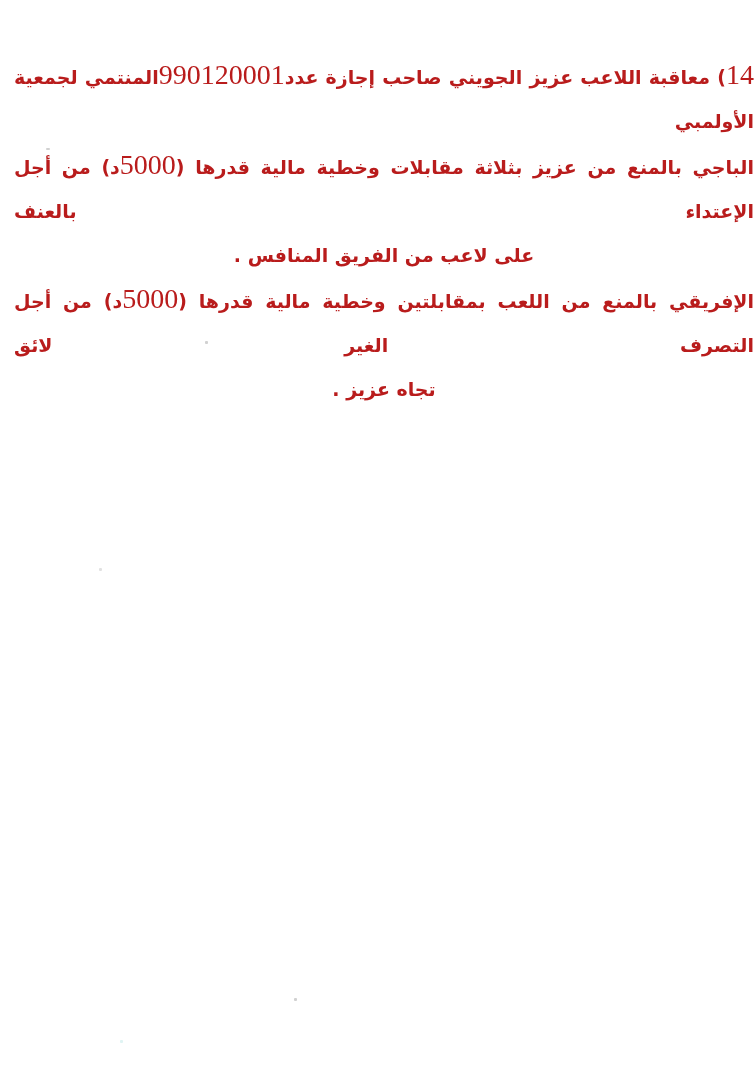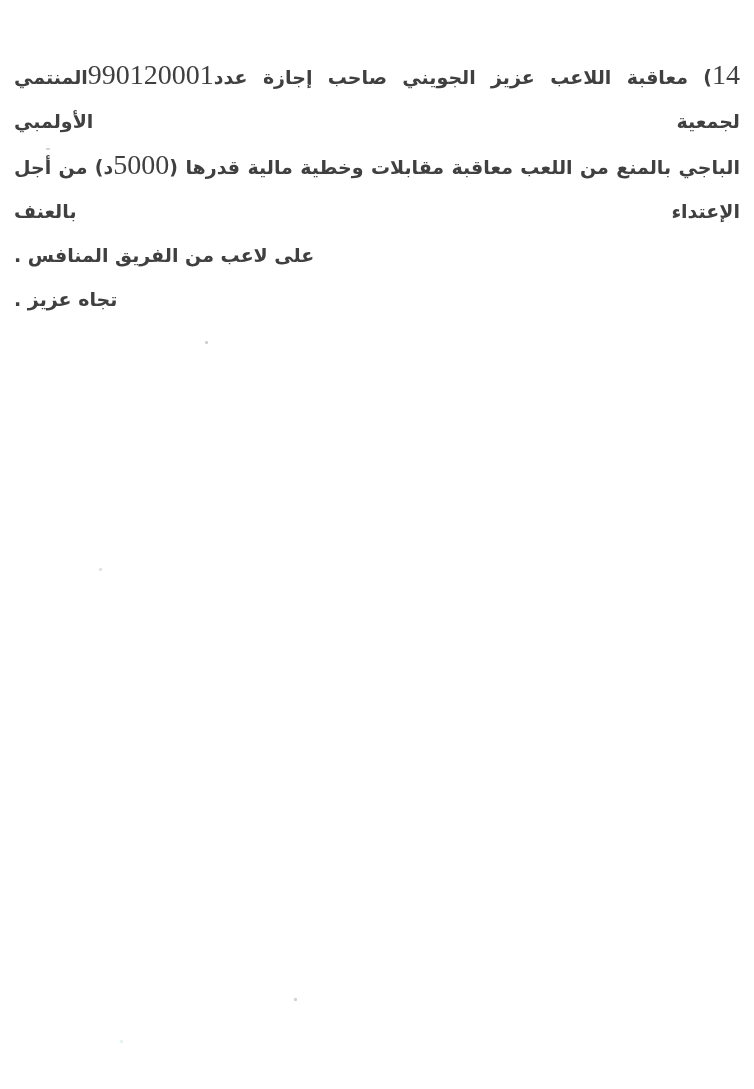--- a/index.html
+++ b/index.html
@@ -7,30 +7,30 @@
     padding: 0;
     background: #ffffff;
   }
   .page {
     position: relative;
     width: 754px;
     height: 1089px;
     background: #ffffff;
     overflow: hidden;
     box-sizing: border-box;
-    padding: 54px 14px 0 14px;
-    color: #404040;
+    padding: 54px 0 0 14px;
+    color: #b91c1c;
   }
   .doc {
     direction: rtl;
     unicode-bidi: embed;
   }
   .line {
     line-height: 42px;
-    text-align: left;
+    text-align: center;
     white-space: normal;
   }
   .line.just {
     text-align: justify;
     text-align-last: justify;
   }
   
   .t {
     font-family: "DejaVu Sans", "Liberation Sans", sans-serif;
     font-weight: 700;
@@ -58,25 +58,26 @@
   .speck.s5 { left: 120px; top: 1040px; opacity: 0.25; background:#7fd4cf; }
 </style>
 </head>
 <body>
 
 <div class="page">
   <div class="doc" dir="rtl">
 
     <section>
       <div class="line just"><span class="n">14</span><span class="t">) معاقبة اللاعب عزيز الجويني صاحب إجازة عدد</span><span class="n">990120001</span><span class="t">المنتمي لجمعية الأولمبي</span></div>
-      <div class="line just"><span class="t">الباجي بالمنع من اللعب معاقبة مقابلات وخطية مالية قدرها (</span><span class="n">5000</span><span class="t">د) من أجل الإعتداء بالعنف</span></div>
+      <div class="line just"><span class="t">الباجي بالمنع من عزيز بثلاثة مقابلات وخطية مالية قدرها (</span><span class="n">5000</span><span class="t">د) من أجل الإعتداء بالعنف</span></div>
       <div class="line last"><span class="t">على لاعب من الفريق المنافس .</span></div>
     </section>
 
     <section>
+      <div class="line just"><span class="t">الإفريقي بالمنع من اللعب بمقابلتين وخطية مالية قدرها (</span><span class="n">5000</span><span class="t">د) من أجل التصرف الغير لائق</span></div>
       <div class="line last"><span class="t">تجاه عزيز .</span></div>
     </section>
 
   </div>
 
   <div class="speck s1"></div>
   <div class="speck s2"></div>
   <div class="speck s3"></div>
   <div class="speck s4"></div>
   <div class="speck s5"></div>

